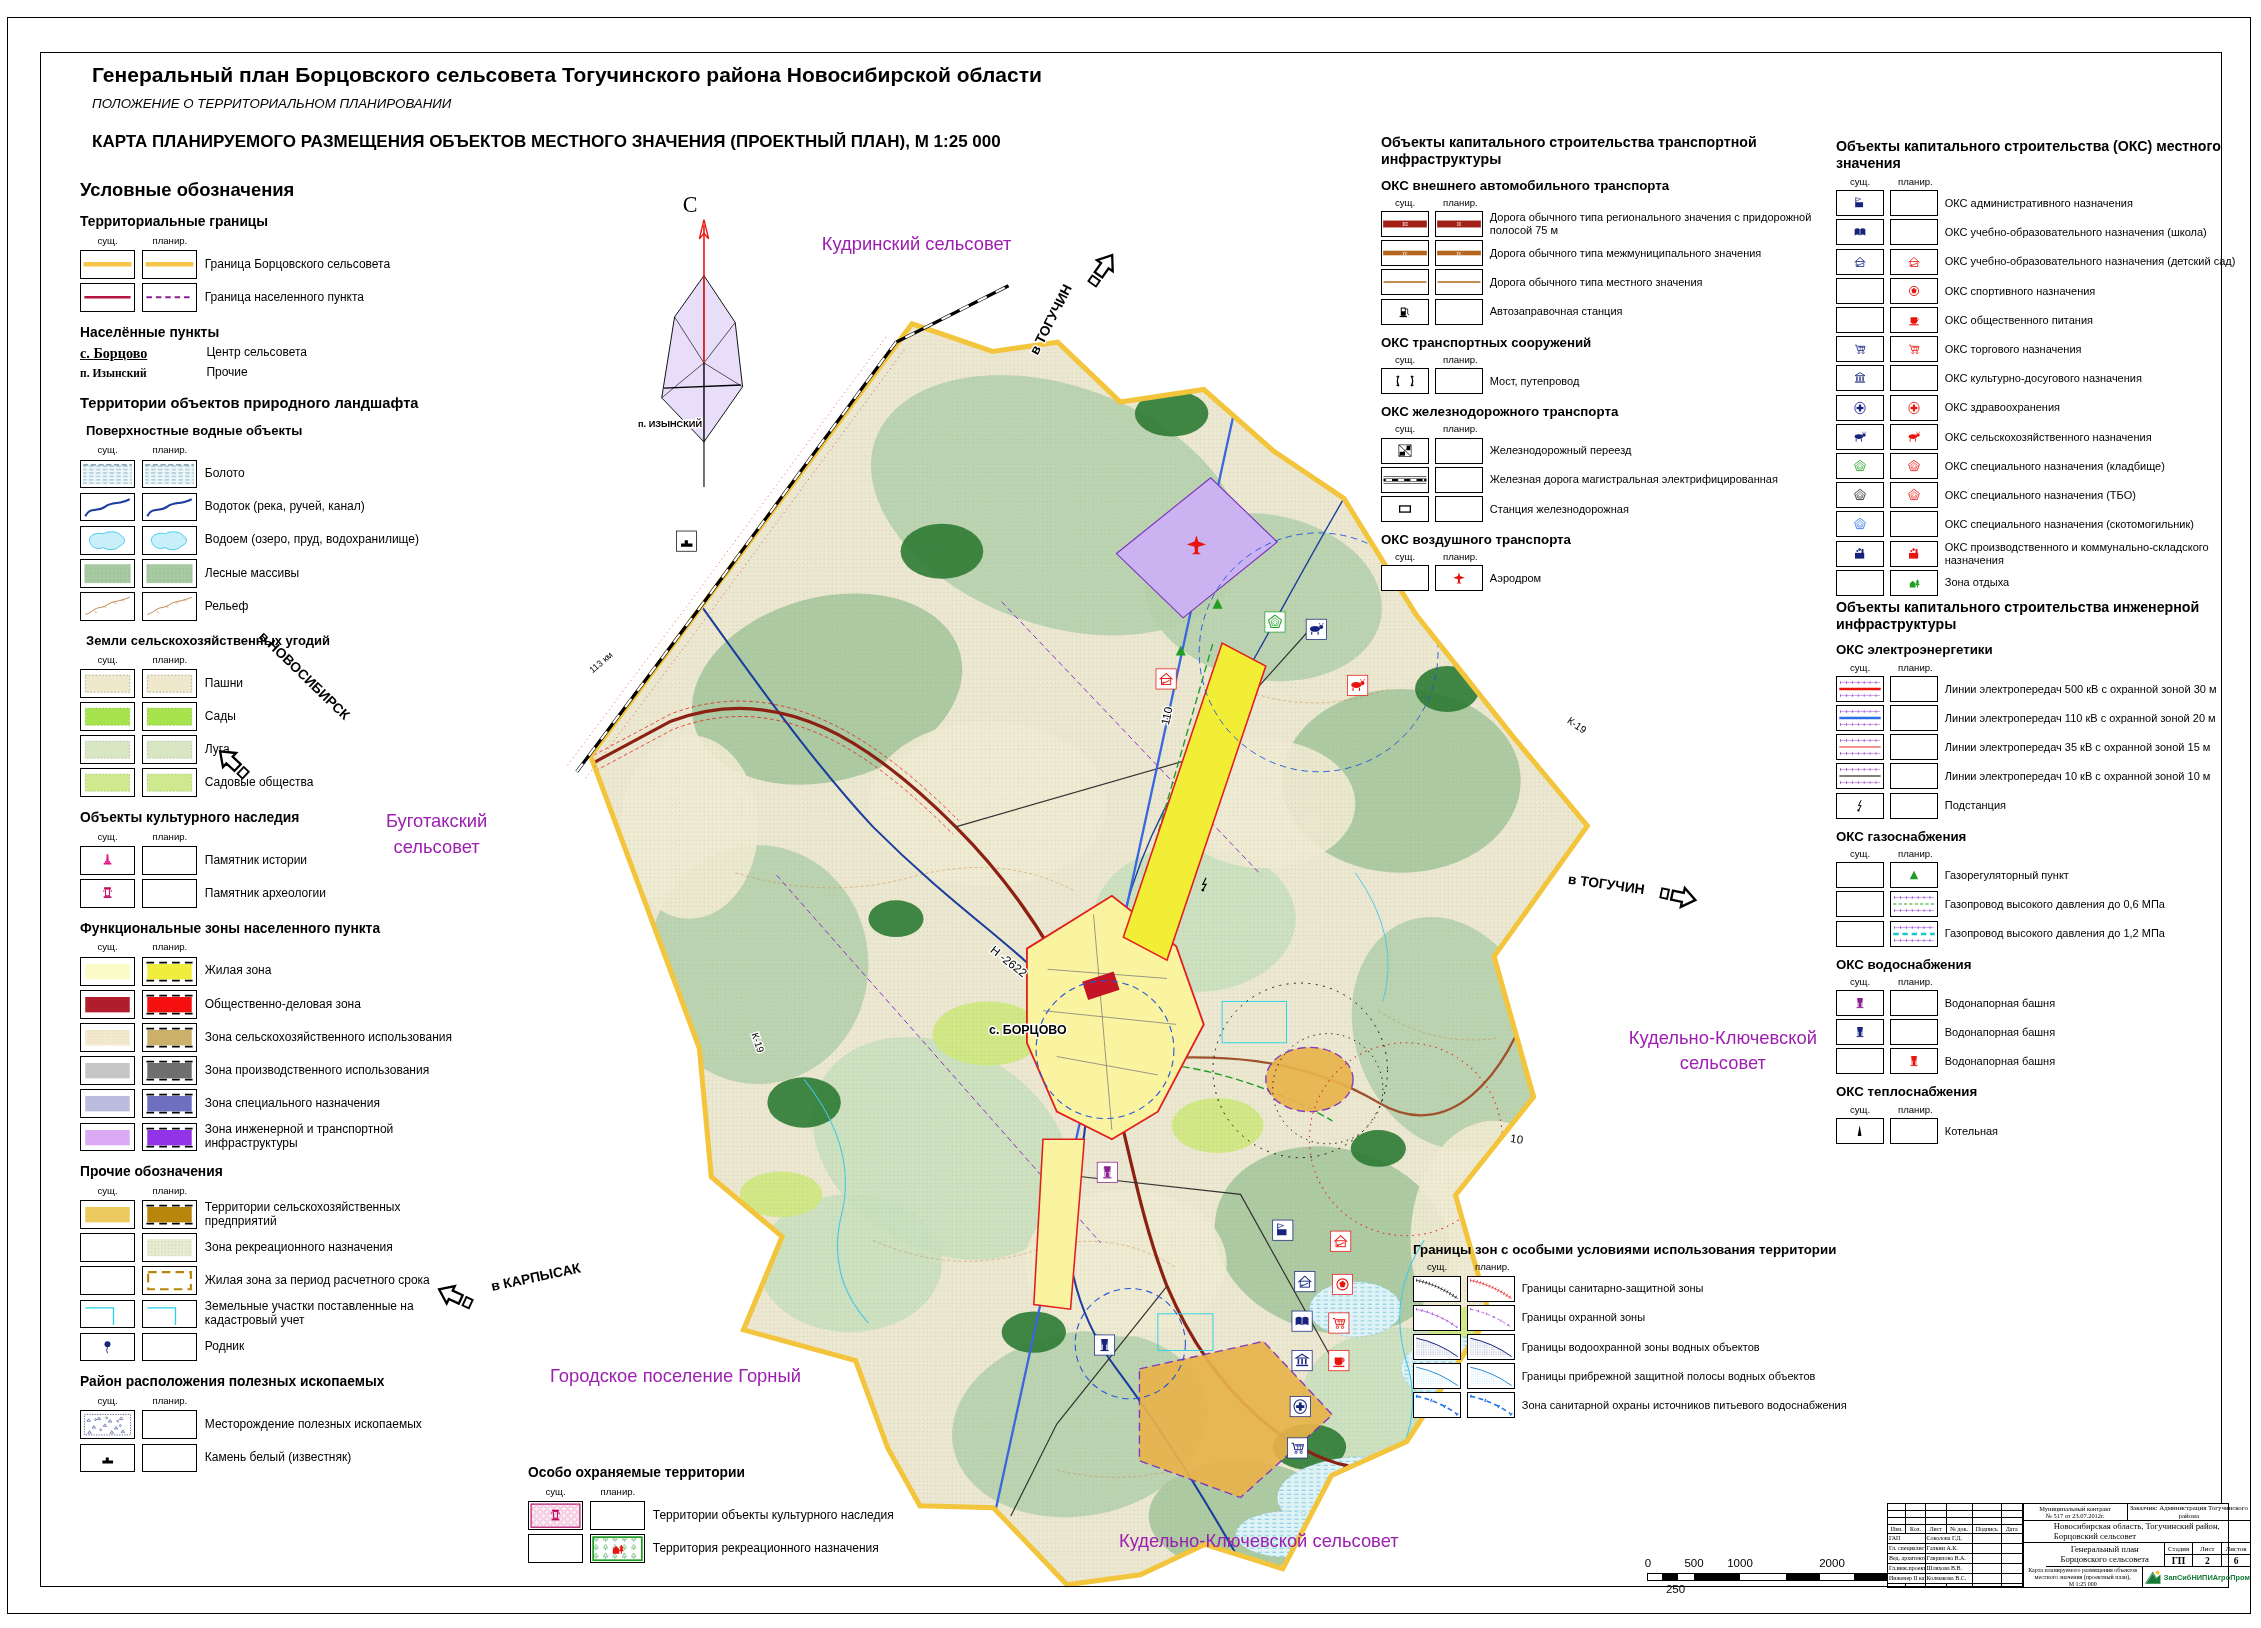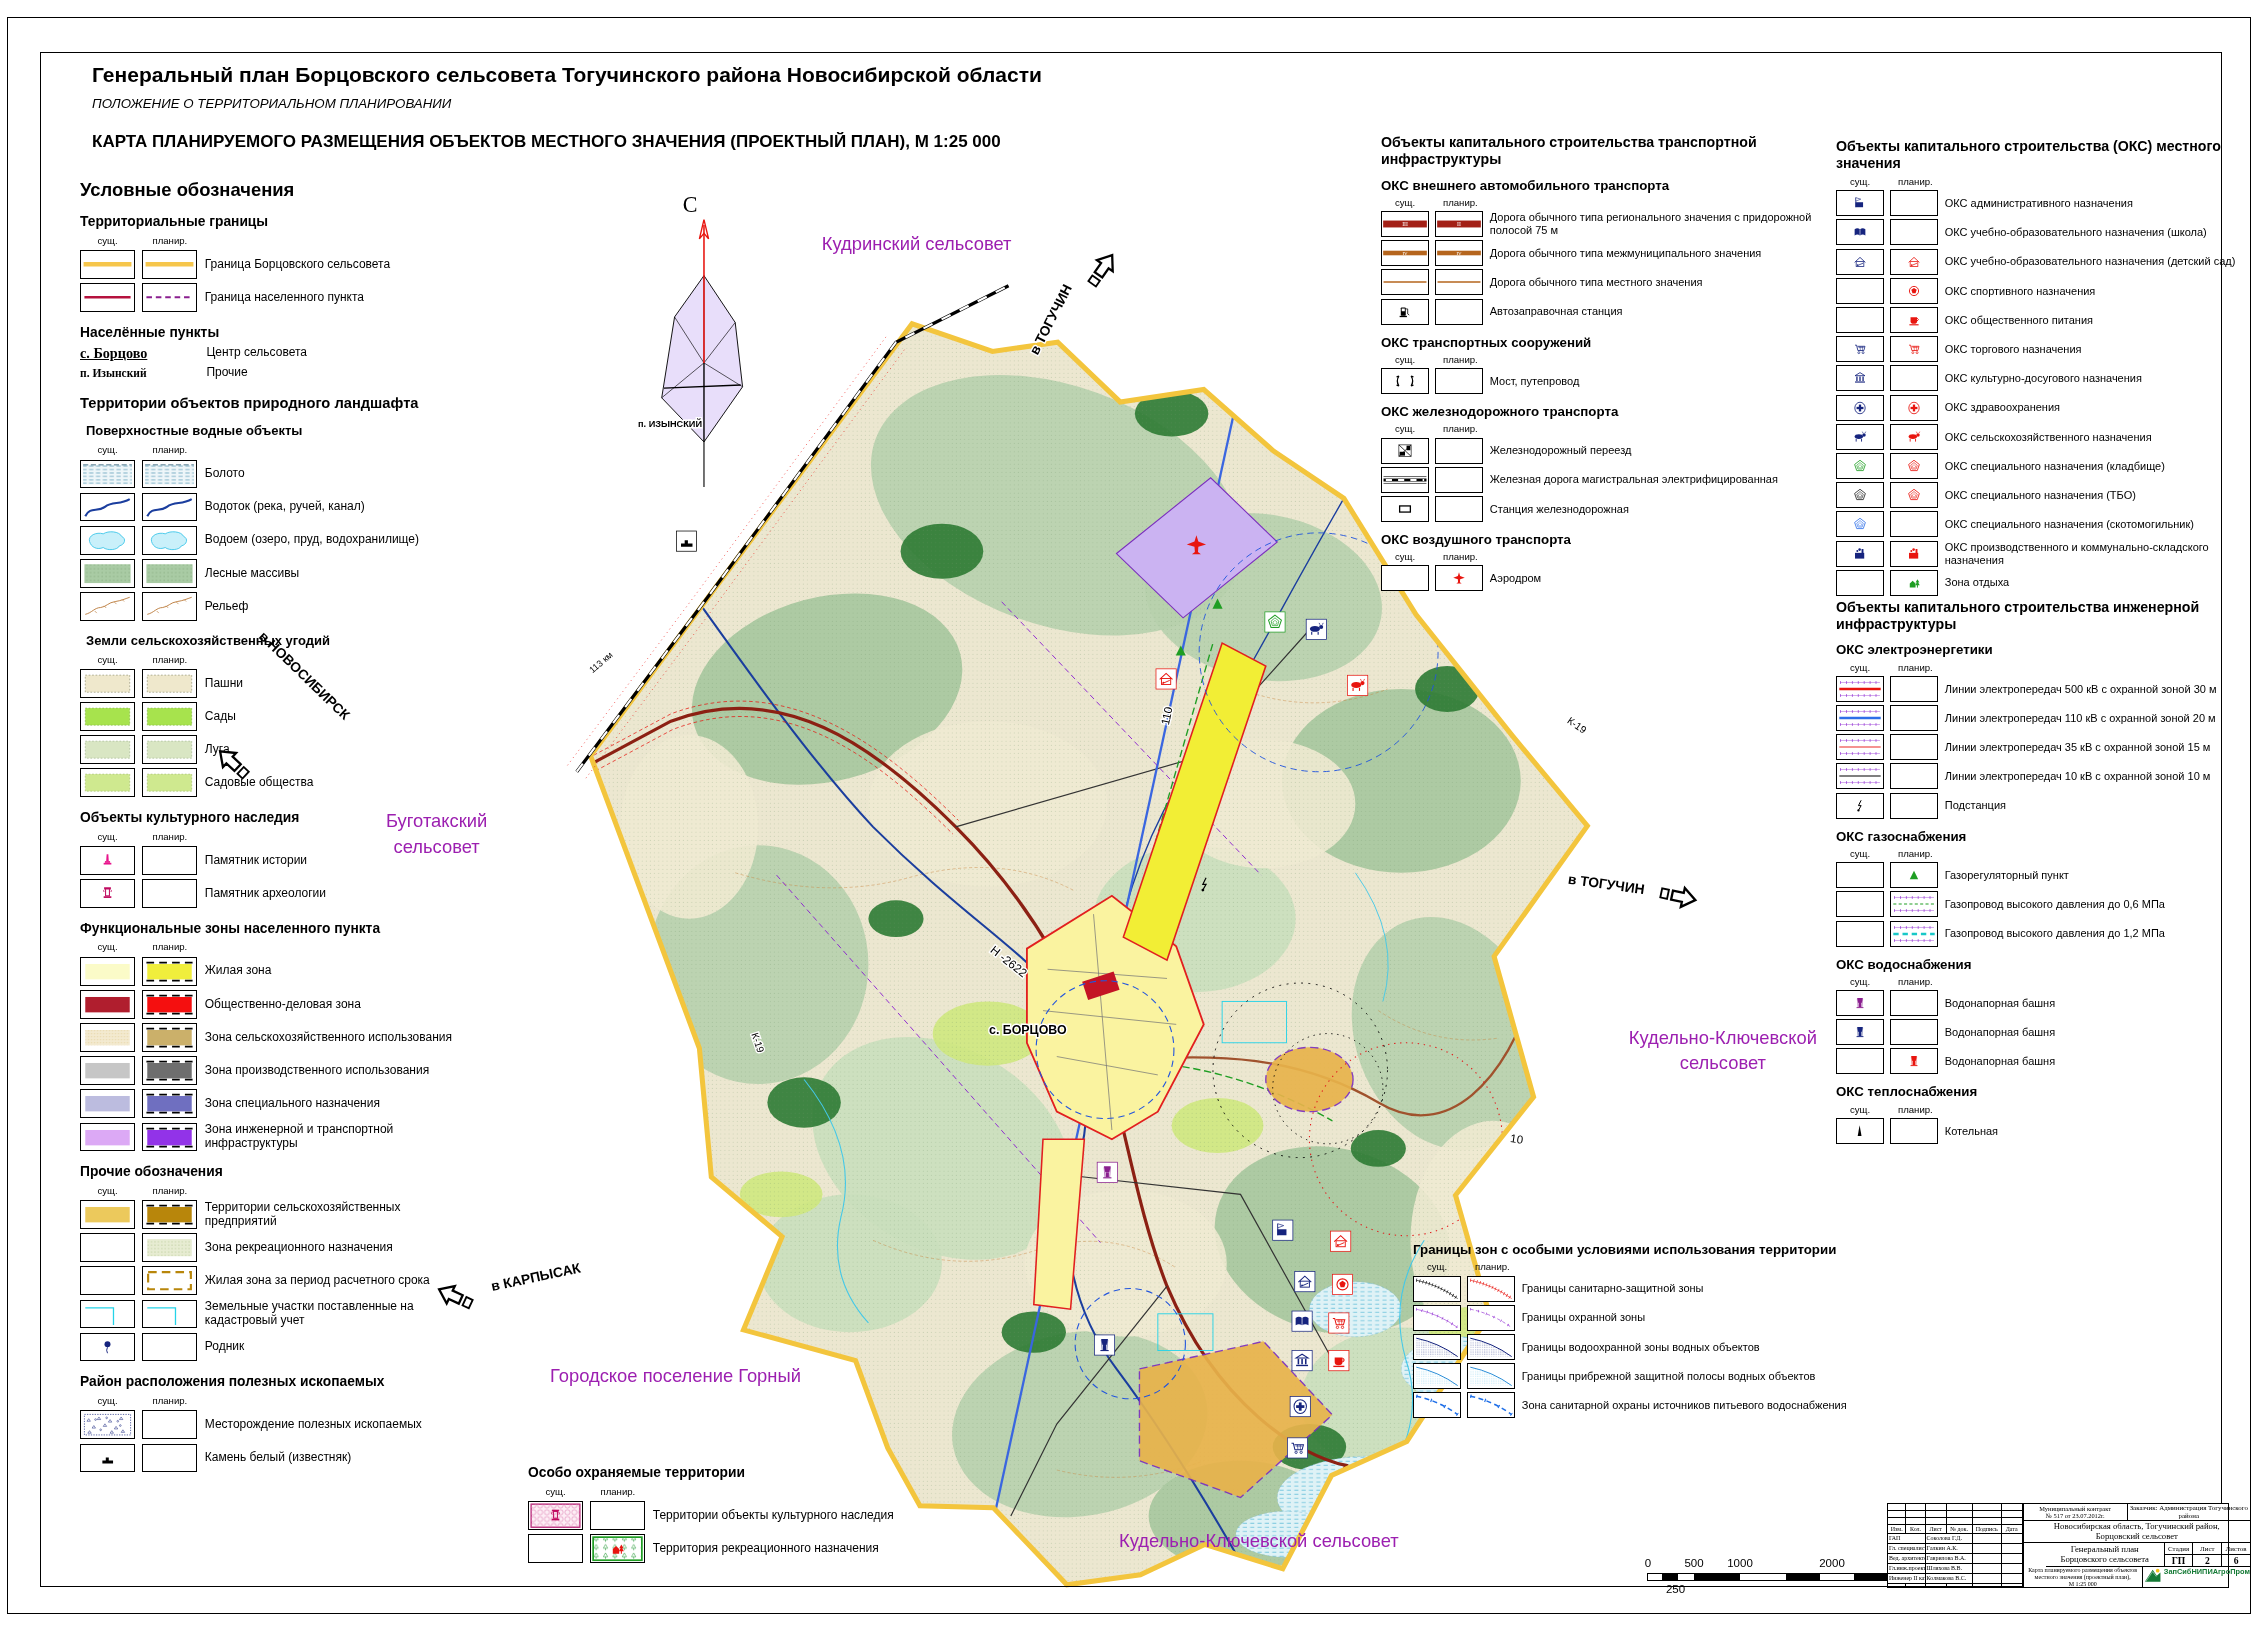--- a/index.html
+++ b/index.html
@@ -46,32 +46,32 @@
   .sb-tick{position:absolute;top:0;transform:translateX(-50%);}
   .sb-sub{position:absolute;top:26px;transform:translateX(-50%);}
   #stamp{position:absolute;left:1887px;top:1503px;width:342px;height:85px;border:1.4px solid #000;box-sizing:border-box;display:flex;font-family:"Liberation Serif",serif;background:#fff;}
   #st-left{width:138px;border-right:0.9px solid #000;display:grid;grid-template-columns:18.4px 19.3px 21px 26px 29px 21px;grid-template-rows:6.9px 6.9px 6.9px 9.2px 10px 10px 10px 10px 10px 1fr;}
   #st-left div{border-right:0.5px solid #000;border-bottom:0.5px solid #000;font-size:6px;display:flex;align-items:center;justify-content:center;overflow:hidden;white-space:nowrap;}
   #st-left div.role{justify-content:flex-start;padding-left:0.9px;}
   #st-right{flex:1;display:flex;flex-direction:column;}
   .st-r1{height:17.5px;display:flex;border-bottom:0.5px solid #000;}
   .st-contract{width:103px;border-right:0.5px solid #000;font-size:6.4px;text-align:center;white-space:pre-line;display:flex;align-items:center;justify-content:center;line-height:1.15;}
   .st-client{flex:1;font-size:6.9px;display:flex;align-items:center;justify-content:center;text-align:center;line-height:1.15;padding:0 0.9px;}
-  .st-r2{height:21px;border-bottom:0.5px solid #000;font-size:8.7px;display:flex;align-items:center;justify-content:center;text-align:center;white-space:pre-line;line-height:1.2;}
+  .st-r2{height:21px;border-bottom:0.5px solid #000;font-size:8.7px;display:flex;align-items:center;justify-content:center;white-space:pre-line;line-height:1.2;}
   .st-r3{height:26px;display:flex;border-bottom:0.5px solid #000;margin-left:22px;}
   .st-proj{width:118px;border-right:0.5px solid #000;display:flex;align-items:center;justify-content:center;text-align:center;font-size:8.7px;white-space:pre-line;line-height:1.2;}
   .st-sll{flex:1;display:flex;flex-direction:column;}
   .st-sll-h{display:flex;height:11px;border-bottom:0.5px solid #000;}
   .st-sll-h span,.st-sll-v span{flex:1;display:flex;align-items:center;justify-content:center;font-size:6.9px;border-right:0.5px solid #000;}
   .st-sll-v{display:flex;flex:1;}
   .st-sll-v span{font-size:9.6px;font-weight:bold;}
   .st-sll-h span:last-child,.st-sll-v span:last-child{border-right:none;}
   .st-r4{flex:1;display:flex;}
   .st-doc{width:118px;border-right:0.5px solid #000;display:flex;align-items:center;justify-content:center;text-align:center;font-size:6px;white-space:pre-line;line-height:1.2;}
-  .st-logo{flex:1;display:flex;justify-content:center;gap:1.8px;}
+  .st-logo{flex:1;display:flex;align-items:center;justify-content:center;gap:1.8px;}
   .st-logo span{font-size:7.4px;font-weight:bold;color:#157a36;font-family:"Liberation Sans",sans-serif;}
 </style>
 </head>
 <body>
 
 <div id="mapwrap">
   <svg viewBox="0 0 4921 3544" width="2261" height="1628">
     <defs>
       <clipPath id="clipB">
           <path d="M1285,1645 L1560,1275 L1985,705 L2160,765 L2302,745 L2438,875 L2620,848 L2772,982 L2925,1085 L3082,1338 L3292,1602 L3455,1798 L3252,2082 L3338,2388 L3168,2602 L3242,2862 L3062,3138 L2898,3212 L2792,3415 L2622,3362 L2482,3428 L2322,3450 L2162,3282 L2002,3278 L1932,3152 L1862,2962 L1618,2895 L1702,2692 L1548,2562 L1522,2282 Z"></path>

